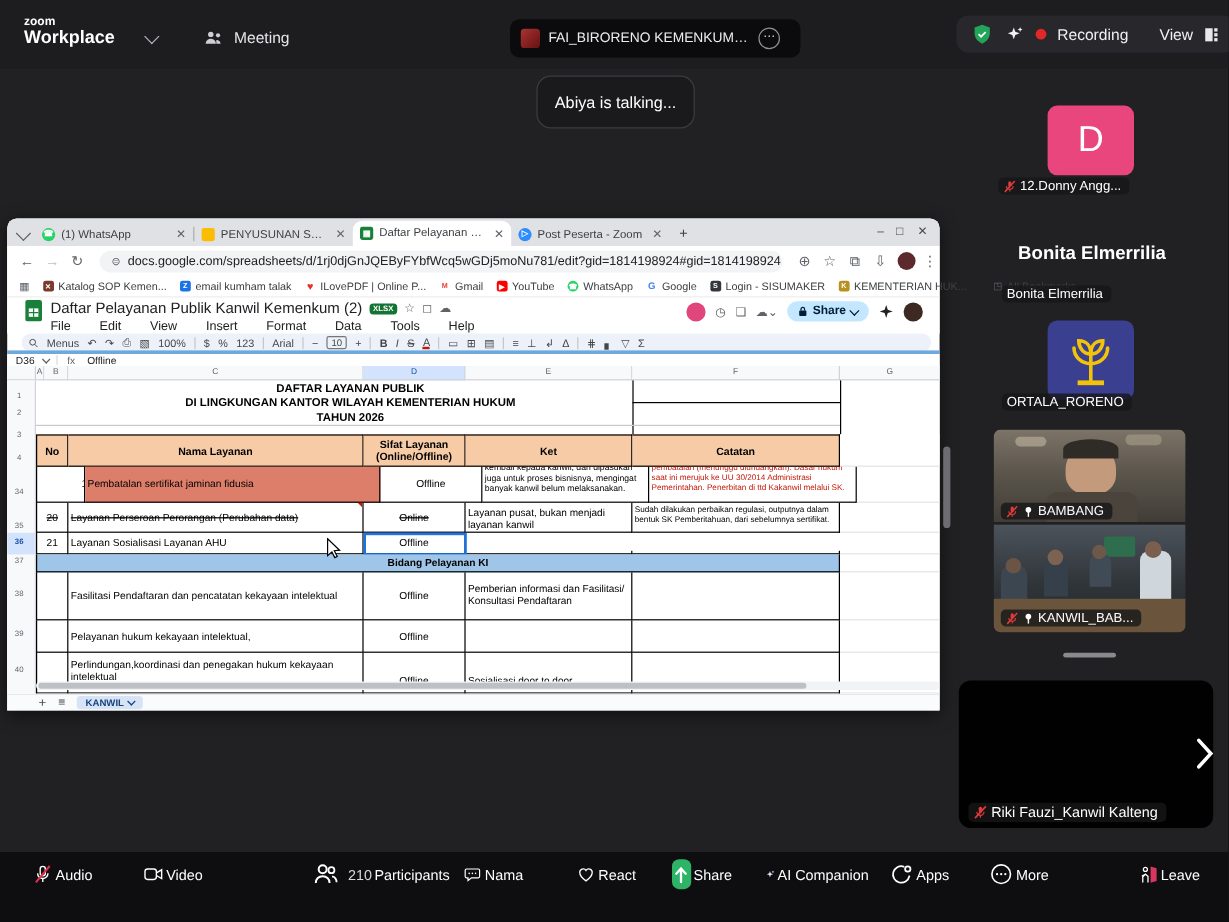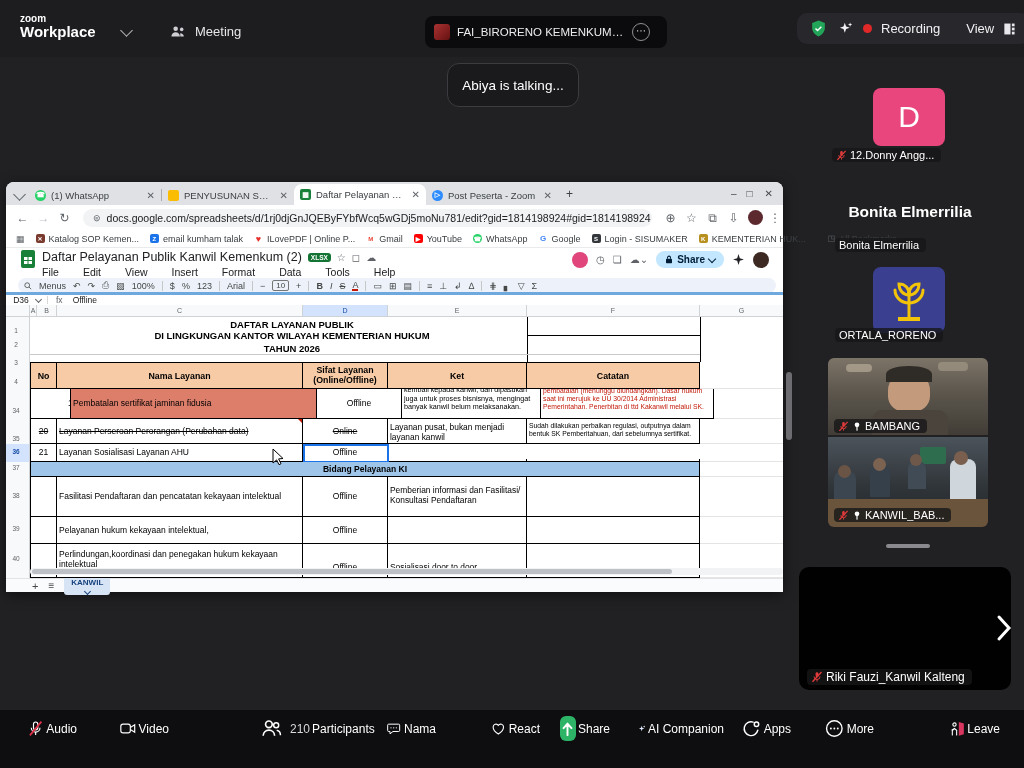--- a/index.html
+++ b/index.html
@@ -81,21 +81,21 @@
   .salmon{background:#dd7e6b;}
   .section{background:#9fc5e8;font-weight:700;text-align:center;}
   .titleln{position:absolute;left:51px;width:470px;text-align:center;font-weight:700;font-size:9.5px;color:#000;}
   .vline{position:absolute;width:1px;background:#000;}
   .hline{position:absolute;height:1px;background:#000;}
   .selcell{position:absolute;border:2px solid #1a73e8;box-sizing:border-box;pointer-events:none;}
   .scrollbar-h{position:absolute;left:24px;top:263px;width:753px;height:7px;background:#f1f3f4;border-radius:4px;}
   .scrollbar-h .thumb{position:absolute;left:2px;top:1px;width:640px;height:5px;background:#bdc1c6;border-radius:3px;}
   .sheettabs{left:0;top:396px;width:777px;height:14px;background:#f9fbfd;border-top:1px solid #e1e3e6;
              display:flex;align-items:center;gap:10px;padding-left:26px;box-sizing:border-box;color:#444746;}
-  .ktab{background:#d6e4f5;border-radius:3px;padding:1px 7px;font-size:8px;font-weight:700;color:#17427e;flex-direction:column;}
+  .ktab{background:#d6e4f5;border-radius:3px;padding:1px 7px;font-size:8px;font-weight:700;color:#17427e;}
   
   .ptile{border-radius:8px;overflow:hidden;}
   .plabel{position:absolute;display:flex;align-items:center;gap:3px;background:rgba(22,22,24,.8);
           border-radius:4px;padding:1px 7px 1px 4px;font-size:11px;color:#fff;white-space:nowrap;}
   .bigname{font-size:15.5px;font-weight:700;color:#fff;}
   .vph{position:absolute;inset:0;}
   
   .dock{left:0;top:710px;width:1024px;height:58px;background:#0e0e10;}
   .dbtn{position:absolute;top:6px;display:flex;align-items:center;gap:2px;}
   .dlabel{font-size:12px;color:#fff;position:relative;z-index:2;white-space:nowrap;}
@@ -610,21 +610,21 @@
     <div class="dbtn" style="left:386px;width:50px;">
       <svg width="25" height="25" viewBox="0 0 24 24">
           <path d="M4 5.5h15a1.5 1.5 0 011.5 1.5v8a1.5 1.5 0 01-1.5 1.5h-8.5L6 20v-3.5H4A1.5 1.5 0 012.5 15V7A1.5 1.5 0 014 5.5z" fill="none" stroke="#fff" stroke-width="1.5"></path>
           <circle cx="7.5" cy="11" r="1" fill="#fff"></circle>
           <circle cx="11.5" cy="11" r="1" fill="#fff"></circle>
           <circle cx="15.5" cy="11" r="1" fill="#fff"></circle>
         </svg>
       <span class="dlabel">Nama</span>
     </div>
 
-    <div class="dbtn" style="left:490px;width:50px;">
+    <div class="dbtn" style="left:480px;width:50px;">
       <svg width="25" height="25" viewBox="0 0 24 24">
           <path d="M12 20S4.5 15.3 4.5 9.8a4.1 4.1 0 017.5-2.3 4.1 4.1 0 017.5 2.3C19.5 15.3 12 20 12 20z" fill="none" stroke="#fff" stroke-width="1.6"></path>
         </svg>
       <span class="dlabel">React</span>
     </div>
 
     <div class="dbtn" style="left:560px;width:50px;">
       <div style="width:25px;height:25px;background:#2eb467;border-radius:6px;display:flex;align-items:center;justify-content:center;">
         <svg width="13" height="14" viewBox="0 0 14 16">
             <path d="M7 15V4M7 2l-4.5 5M7 2l4.5 5" stroke="#fff" stroke-width="2.2" fill="none" stroke-linecap="round"></path>

